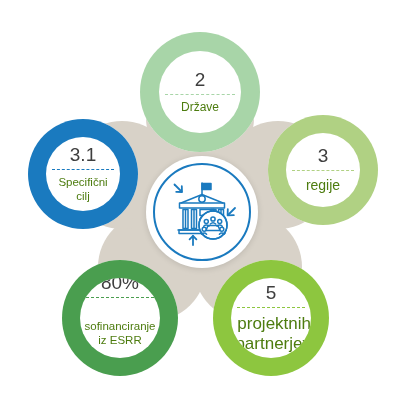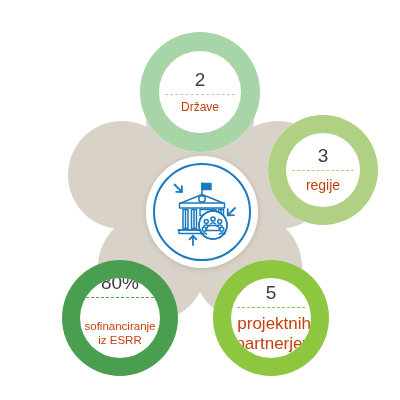--- a/index.html
+++ b/index.html
@@ -64,21 +64,21 @@
   }
 
   .petal-divider {
     height: 0;
     border-top: 1px dashed #cccccc;
     margin: 0 6px;
   }
 
   .petal-label {
     text-align: center;
-    color: #c2410c;
+    color: #4d7c0f;
     line-height: 1.15;
     padding-top: 6px;
     white-space: pre-line;
   }
 
   
   .center-wrap {
     position: absolute;
     left: 146px;
     top: 156px;
@@ -152,20 +152,29 @@
   <div class="petal" style="left:62px; top:260px; width:116px; height:116px;">
     <div style="position:absolute;left:0;top:0;width:116px;height:116px;border-radius:50%;background:#4a9e4f;"></div>
     <div class="petal-inner" style="left:18px;top:18px;right:18px;bottom:18px;">
       <div class="petal-value" style="font-size:19px;">80%</div>
       <div class="petal-divider" style="border-top-color:#4a9e4f;"></div>
       <div class="petal-label" style="font-size:11.5px; margin:16px -4px;">sofinanciranje
 iz ESRR</div>
     </div>
   </div>
 
+  <div class="petal" style="left:28px; top:119px; width:110px; height:110px;">
+    <div style="position:absolute;left:0;top:0;width:110px;height:110px;border-radius:50%;background:#1a7abf;"></div>
+    <div class="petal-inner" style="left:18px;top:18px;right:18px;bottom:18px;">
+      <div class="petal-value" style="font-size:19px;">3.1</div>
+      <div class="petal-divider" style="border-top-color:#1a7abf;"></div>
+      <div class="petal-label" style="font-size:11.5px;">Specifični
+cilj</div>
+    </div>
+  </div>
 
   <div class="center-wrap">
     <div class="center-ring">
       <svg class="center-icon" width="74" height="74" viewBox="0 0 74 74" aria-hidden="true">
         <g fill="none" stroke="#1a7abf" stroke-width="1.5" stroke-linecap="round" stroke-linejoin="round">
 
           <line x1="37" y1="8" x2="37" y2="20"></line>
           <path d="M37 8.5 L46 8.5 L46 14.5 L37 14.5 Z" fill="#1a7abf" stroke="none"></path>
           <path d="M37 8.5 L46 8.5 L46 14.5 L37 14.5 Z"></path>
 

